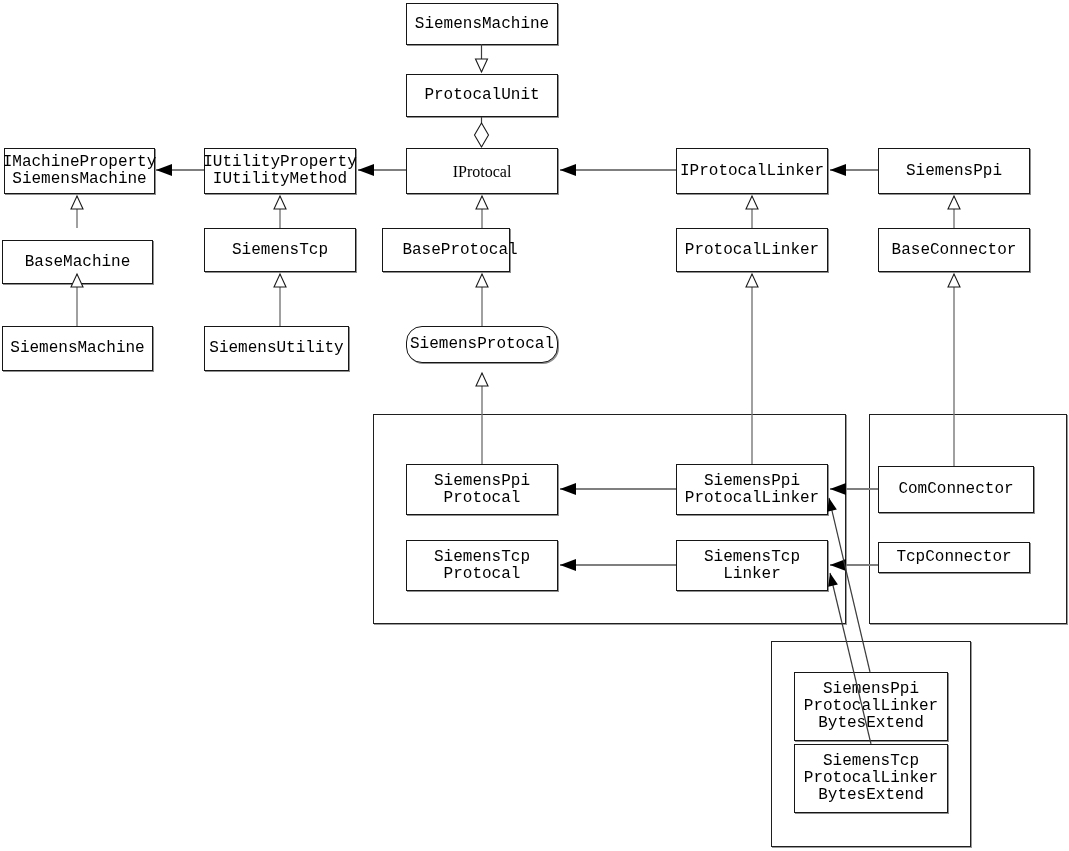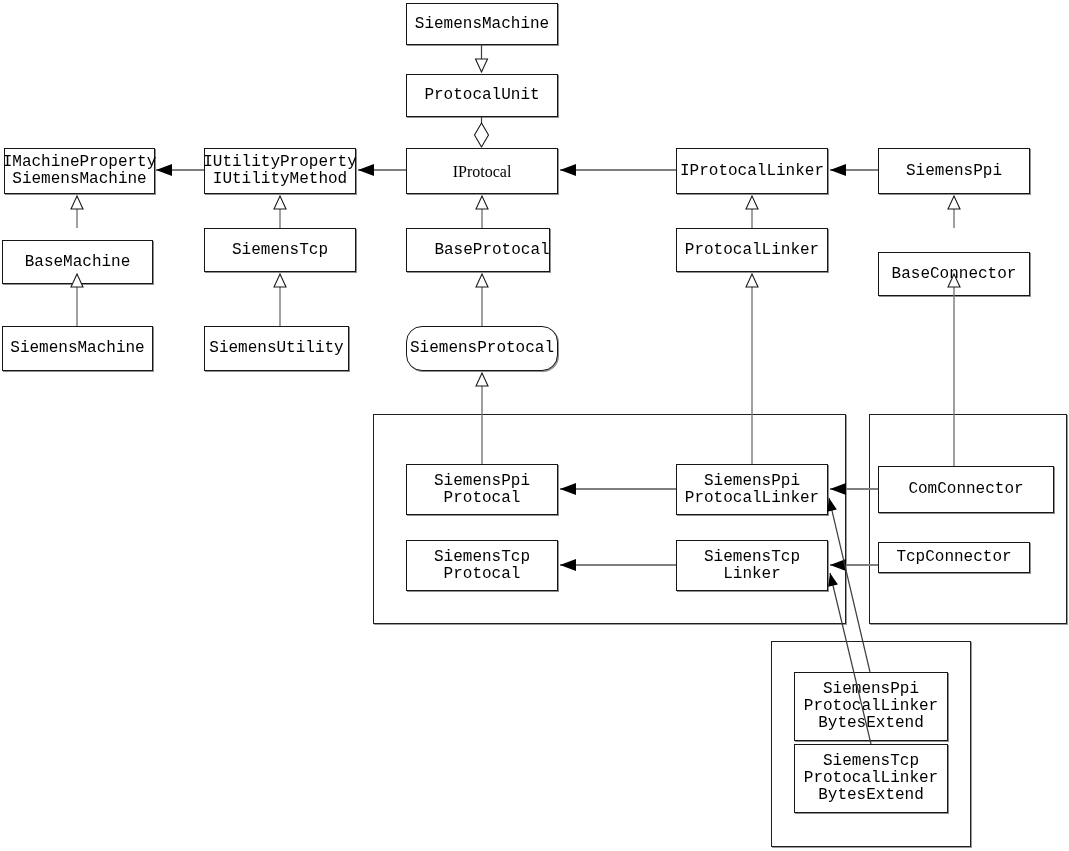--- a/index.html
+++ b/index.html
@@ -82,55 +82,55 @@
       </div>
       <div class="node" style="left: 878px; top: 148px; width: 152px; height: 46px;">
         <div class="lbl">SiemensPpi</div>
       </div>
       <div class="node" style="left: 2px; top: 228px; width: 151px; height: 44px; margin-top: 12px;">
         <div class="lbl">BaseMachine</div>
       </div>
       <div class="node" style="left: 204px; top: 228px; width: 152px; height: 44px;">
         <div class="lbl">SiemensTcp</div>
       </div>
-      <div class="node" style="left: 406px; top: 228px; width: 144px; height: 44px; padding-left: 28px;">
+      <div class="node" style="left: 382px; top: 228px; width: 128px; height: 44px; padding-left: 28px;">
         <div class="lbl">BaseProtocal</div>
       </div>
       <div class="node" style="left: 676px; top: 228px; width: 152px; height: 44px;">
         <div class="lbl">ProtocalLinker</div>
       </div>
-      <div class="node" style="left: 878px; top: 228px; width: 152px; height: 44px; margin-top: 24px;">
+      <div class="node" style="left: 878px; top: 228px; width: 152px; height: 44px;">
         <div class="lbl">BaseConnector</div>
       </div>
       <div class="node" style="left: 2px; top: 326px; width: 151px; height: 45px;">
         <div class="lbl">SiemensMachine</div>
       </div>
       <div class="node" style="left: 204px; top: 326px; width: 145px; height: 45px;">
         <div class="lbl">SiemensUtility</div>
       </div>
-      <div class="node" style="left: 406px; top: 326px; width: 152px; height: 45px; border-radius: 16px;">
+      <div class="node" style="left: 406px; top: 326px; width: 152px; height: 37px; border-radius: 16px;">
         <div class="lbl">SiemensProtocal</div>
       </div>
       <div class="node" style="left: 406px; top: 464px; width: 152px; height: 51px;">
         <div class="lbl">SiemensPpi</div>
         <div class="lbl">Protocal</div>
       </div>
       <div class="node" style="left: 406px; top: 540px; width: 152px; height: 51px;">
         <div class="lbl">SiemensTcp</div>
         <div class="lbl">Protocal</div>
       </div>
       <div class="node" style="left: 676px; top: 464px; width: 152px; height: 51px;">
         <div class="lbl">SiemensPpi</div>
         <div class="lbl">ProtocalLinker</div>
       </div>
       <div class="node" style="left: 676px; top: 540px; width: 152px; height: 51px;">
         <div class="lbl">SiemensTcp</div>
         <div class="lbl">Linker</div>
       </div>
-      <div class="node" style="left: 878px; top: 466px; width: 176px; height: 47px;">
+      <div class="node" style="left: 878px; top: 466px; width: 156px; height: 47px;">
         <div class="lbl">ComConnector</div>
       </div>
       <div class="node" style="left: 878px; top: 542px; width: 152px; height: 31px; text-align: center;">
         <div class="lbl">TcpConnector</div>
       </div>
       <div class="node" style="left: 794px; top: 672px; width: 154px; height: 69px;">
         <div class="lbl">SiemensPpi</div>
         <div class="lbl">ProtocalLinker</div>
         <div class="lbl">BytesExtend</div>
       </div>

